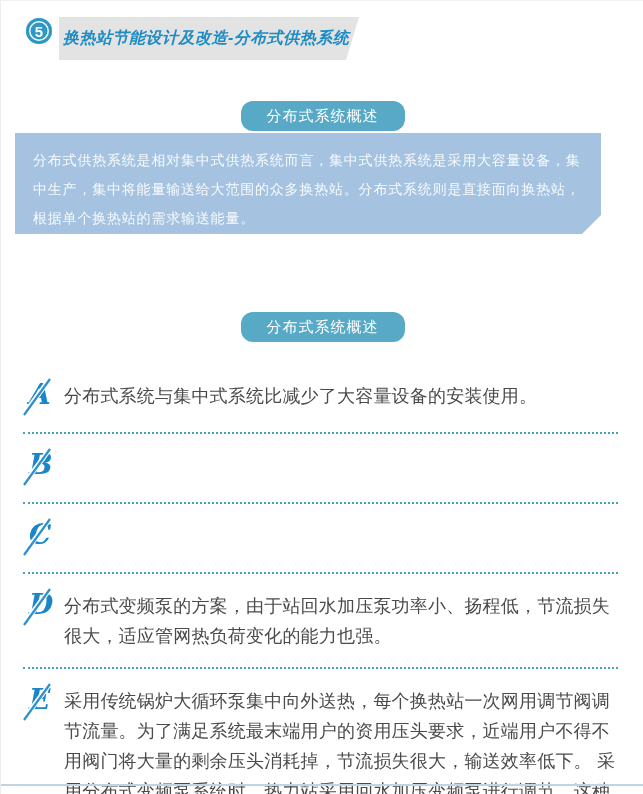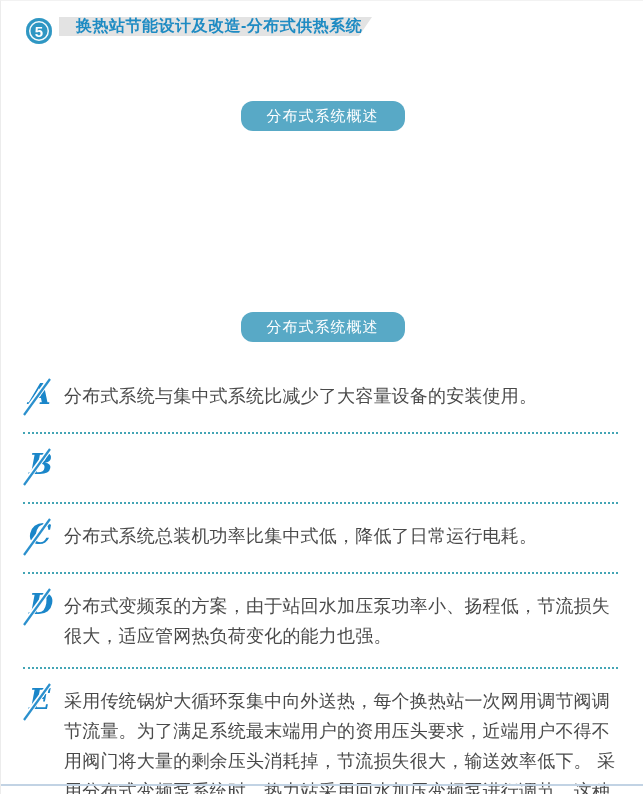--- a/index.html
+++ b/index.html
@@ -21,27 +21,28 @@
   .num-circle {
     position:absolute; left:0; top:1px;
     width:26px; height:26px; border-radius:50%;
     background:#2f97c3;
     box-shadow: inset 0 0 0 3px #2f97c3, inset 0 0 0 4.5px rgba(255,255,255,.95);
     color:#fff; font-weight:bold; font-size:15px;
     display:flex; align-items:center; justify-content:center;
   }
   .title-banner {
     position:absolute; left:33px; top:0;
-    height:19px; width:296px;
+    height:43px; width:296px;
     background:#e3e3e3;
     clip-path: polygon(0 0, 100% 0, calc(100% - 13px) 100%, 0 100%);
     display:flex; align-items:center;
-    padding-left:17px;
+    padding-left:4px;
     font-size:16px; font-weight:bold; color:#1e8bc3;
     letter-spacing:0.5px;
+    font-style:italic;
   }
 
   
   .pill {
     position:absolute; left:50%; transform:translateX(-50%);
     min-width:148px; height:30px; padding:0 26px;
     box-sizing:border-box;
     background:#58a9c6; border-radius:12px;
     display:flex; align-items:center; justify-content:center;
     color:#fff; font-size:15px; font-weight:normal; letter-spacing:1px;
@@ -83,20 +84,21 @@
 <body>
 
 <div class="page">
 
   <div class="header">
     <div class="num-circle">5</div>
     <div class="title-banner">换热站节能设计及改造-分布式供热系统</div>
   </div>
 
   <div class="pill pill-overview">分布式系统概述</div>
+  <div class="overview-box">分布式供热系统是相对集中式供热系统而言，集中式供热系统是采用大容量设备，集中生产，集中将能量输送给大范围的众多换热站。分布式系统则是直接面向换热站，根据单个换热站的需求输送能量。</div>
 
   <div class="pill pill-advantage">分布式系统概述</div>
 
   <div class="list">
 
     <div class="item">
       <svg class="letter-icon" viewBox="0 0 30 42">
         <text x="6" y="30" font-size="28" font-weight="bold" font-style="italic" font-family="DejaVu Serif, serif" fill="#1a86c9">A</text>
         <line x1="1" y1="40" x2="26" y2="6" stroke="#ffffff" stroke-width="5"></line>
         <line x1="1" y1="41" x2="27" y2="5" stroke="#2b90cd" stroke-width="2.2"></line>
@@ -113,21 +115,20 @@
       </svg>
     </div>
     <div class="sep"></div>
 
     <div class="item">
       <svg class="letter-icon" viewBox="0 0 30 42">
         <text x="6" y="30" font-size="28" font-weight="bold" font-style="italic" font-family="DejaVu Serif, serif" fill="#1a86c9">C</text>
         <line x1="1" y1="40" x2="26" y2="6" stroke="#ffffff" stroke-width="5"></line>
         <line x1="1" y1="41" x2="27" y2="5" stroke="#2b90cd" stroke-width="2.2"></line>
       </svg>
-      <div class="item-text">分布式系统总装机功率比集中式低，降低了日常运行电耗。</div>
     </div>
     <div class="sep"></div>
 
     <div class="item">
       <svg class="letter-icon" viewBox="0 0 30 42">
         <text x="6" y="30" font-size="28" font-weight="bold" font-style="italic" font-family="DejaVu Serif, serif" fill="#1a86c9">D</text>
         <line x1="1" y1="40" x2="26" y2="6" stroke="#ffffff" stroke-width="5"></line>
         <line x1="1" y1="41" x2="27" y2="5" stroke="#2b90cd" stroke-width="2.2"></line>
       </svg>
       <div class="item-text">分布式变频泵的方案，由于站回水加压泵功率小、扬程低，节流损失很大，适应管网热负荷变化的能力也强。</div>

